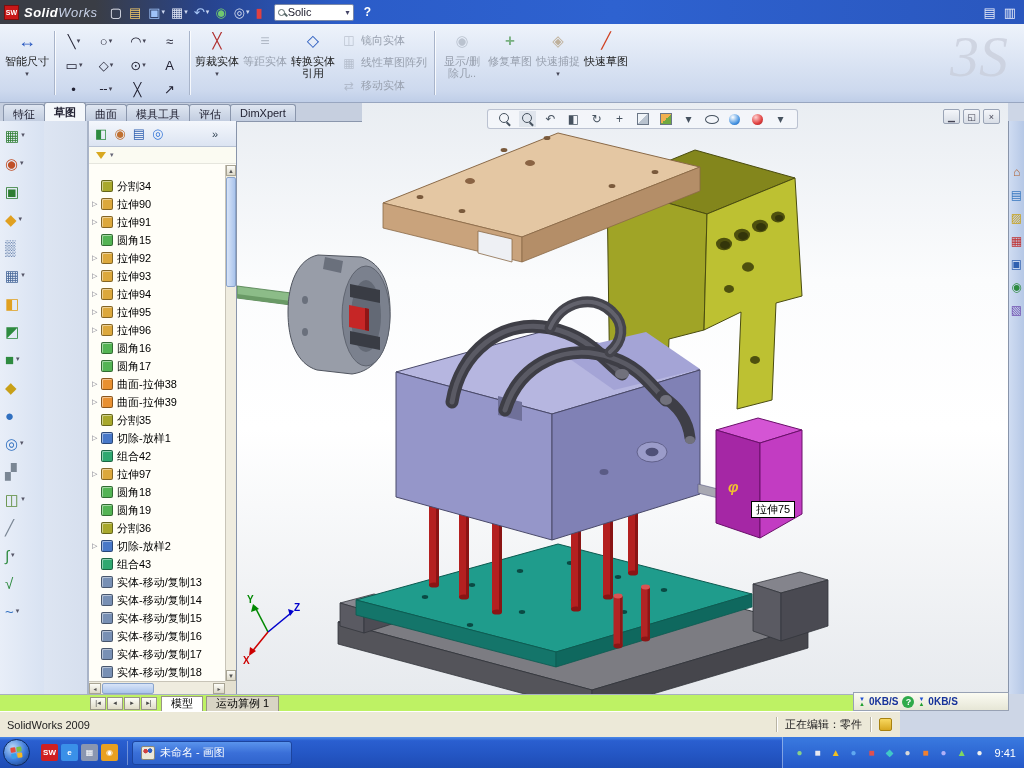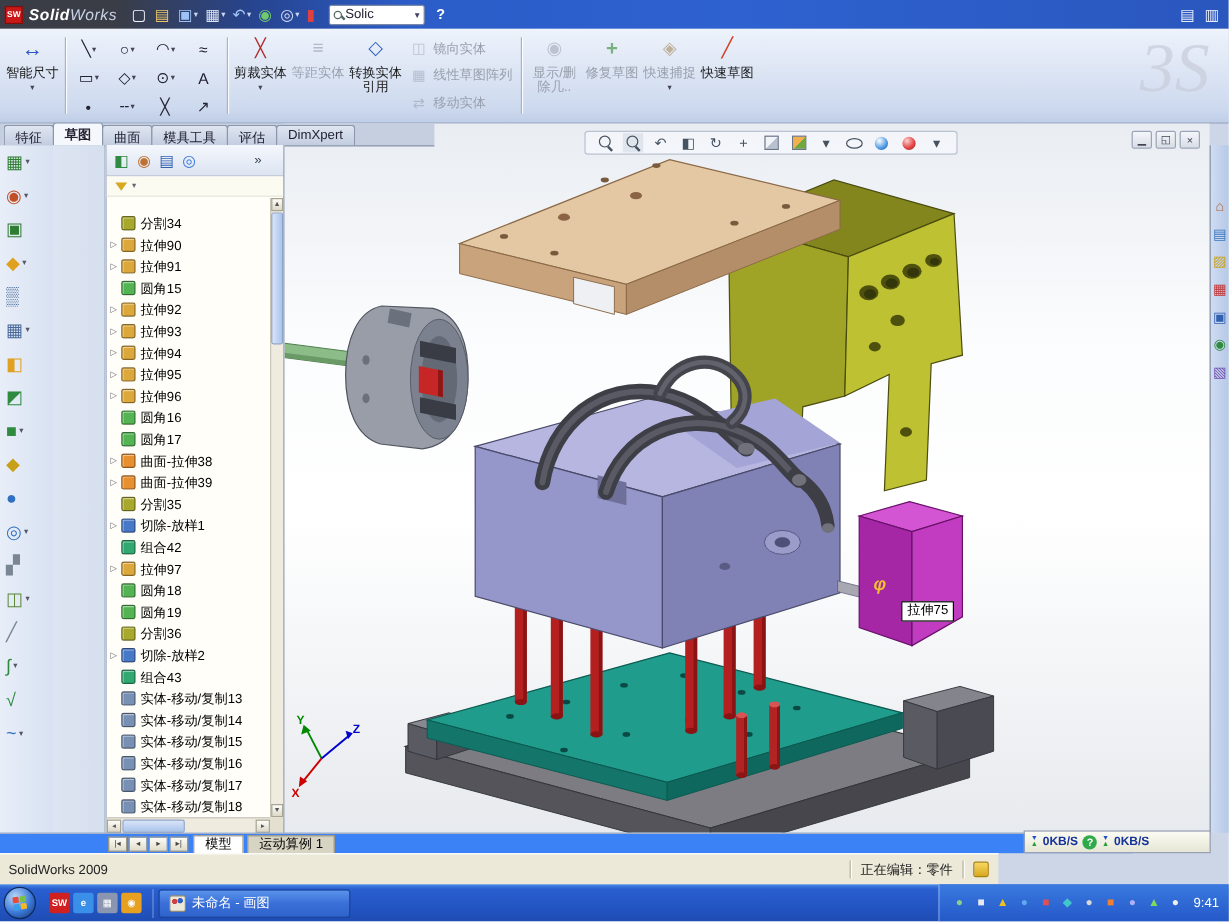--- a/index.html
+++ b/index.html
@@ -121,34 +121,34 @@
  display:flex;align-items:center;justify-content:center;flex:none}
 .thumb-h{width:52px;height:11px;background:linear-gradient(#d8e4f8,#aac4ec);border:1px solid #8aa4cc;border-radius:2px;margin-left:1px}
 .scorner{position:absolute;right:0;bottom:0;width:11px;height:13px;background:#e4e0d0}
 
 
 .rightpane{position:absolute;left:1008px;top:121px;width:16px;height:573px;border-left:1px solid #8894aa;
  background:linear-gradient(90deg,#cfdcf2,#b6c8e6);display:flex;flex-direction:column;align-items:center;padding-top:45px;gap:11px}
 .rp-ic{font-size:12px;line-height:12px}
 
 
-.bottomtabs{position:absolute;left:0;top:694px;width:944px;height:17px;background:#3b82f6;border-top:1px solid #a8b0c0;
+.bottomtabs{position:absolute;left:0;top:694px;width:944px;height:17px;background:#bef264;border-top:1px solid #a8b0c0;
  display:flex;align-items:center;padding-left:90px}
 .navbtn{width:16px;height:13px;background:linear-gradient(#fdfdf8,#e0dcc8);border:1px solid #9a9688;font-size:7px;color:#444;
  display:flex;align-items:center;justify-content:center;margin-right:1px}
 .btab{font-size:11px;padding:0 9px;border:1px solid #989484;border-bottom:none;background:#d8d4c4;margin-left:3px;height:15px;
  display:flex;align-items:center;white-space:nowrap}
 .btab.active{background:#fff}
 .netmon{position:absolute;left:853px;top:692px;width:156px;height:19px;z-index:5;display:flex;align-items:center;gap:4px;
  padding:0 5px;background:linear-gradient(#fbfbf2,#e6e6d6);border:1px solid #98a2b4;font-size:10px;color:#16329a;font-weight:bold}
 .nm-arr{display:flex;flex-direction:column;line-height:5px;font-size:6px}
 .na-d{color:#2050d0}.na-u{color:#20a030}
 .nm-q{width:12px;height:12px;border-radius:50%;background:#2faa4a;color:#fff;font-size:9px;font-weight:bold;
  display:flex;align-items:center;justify-content:center;flex:none}
-.statusbar{position:absolute;left:0;top:711px;width:832px;height:26px;background:#ece9d8;border-top:1px solid #fff;
+.statusbar{position:absolute;left:0;top:711px;width:900px;height:26px;background:#ece9d8;border-top:1px solid #fff;
  display:flex;align-items:center;font-size:11px;color:#222}
 .sb-left{padding-left:7px}
 .sb-right{margin-left:auto;display:flex;align-items:center;gap:8px;padding-right:8px}
 .sb-div{width:1px;height:15px;background:#b8b4a4;box-shadow:1px 0 0 #fff}
 .sb-ic{width:13px;height:13px;background:linear-gradient(#f8d860,#d8a820);border:1px solid #a8820f;border-radius:2px}
 
 
 .taskbar{position:absolute;left:0;top:737px;width:1024px;height:31px;display:flex;align-items:center;
  background:linear-gradient(#4a8ae8 0,#2a5fd0 12%,#2456c4 55%,#1e4cb4 100%)}
 .startorb{width:27px;height:27px;border-radius:50%;margin:0 6px 0 3px;flex:none;border:1px solid #0f2a5c;

